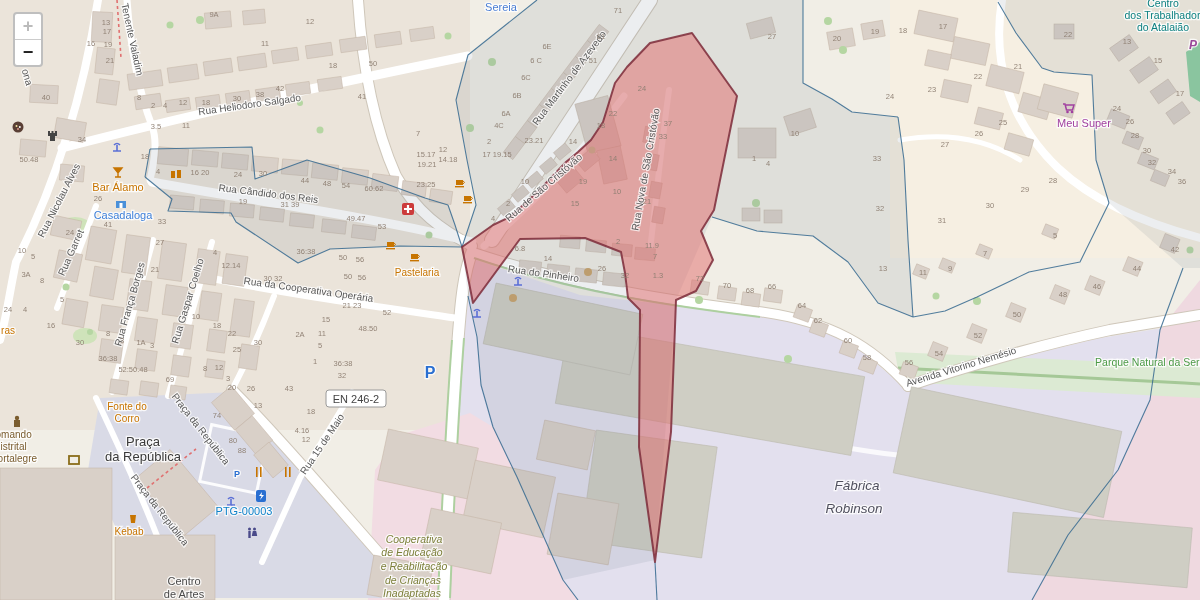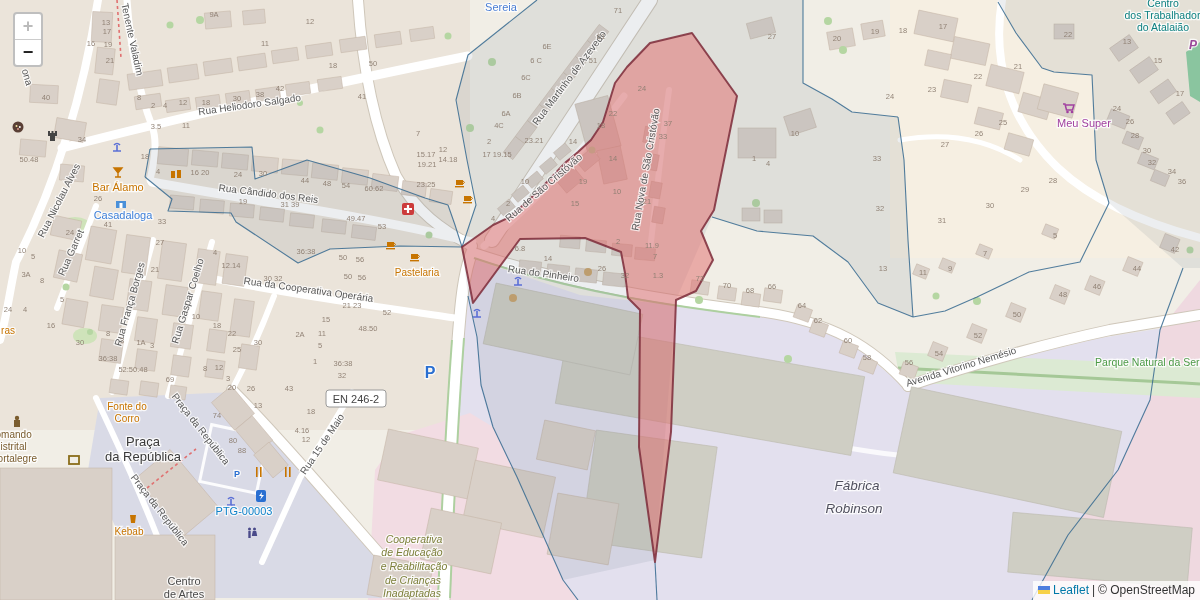--- a/index.html
+++ b/index.html
@@ -670,16 +670,13 @@
         <text x="237" y="477" class="place-label" fill="#2a6fd1" style="font-size: 9px; font-weight: bold;">P</text>
         <text x="1193" y="49" class="place-label" fill="#9a4a9a" style="font-size: 12px; font-style: italic; font-weight: bold;">P</text>
       </g>
 </svg>
 
   <div id="zoomctl">
     <div id="zoom-in" class="zbtn">+</div>
     <div id="zoom-out" class="zbtn">−</div>
   </div>
 
-  <div id="attrib">
-    <span id="uaflag"></span><a href="#">Leaflet</a><span class="sep">|</span><span>© OpenStreetMap</span>
-  </div>
 </div>
 
 </body></html>

